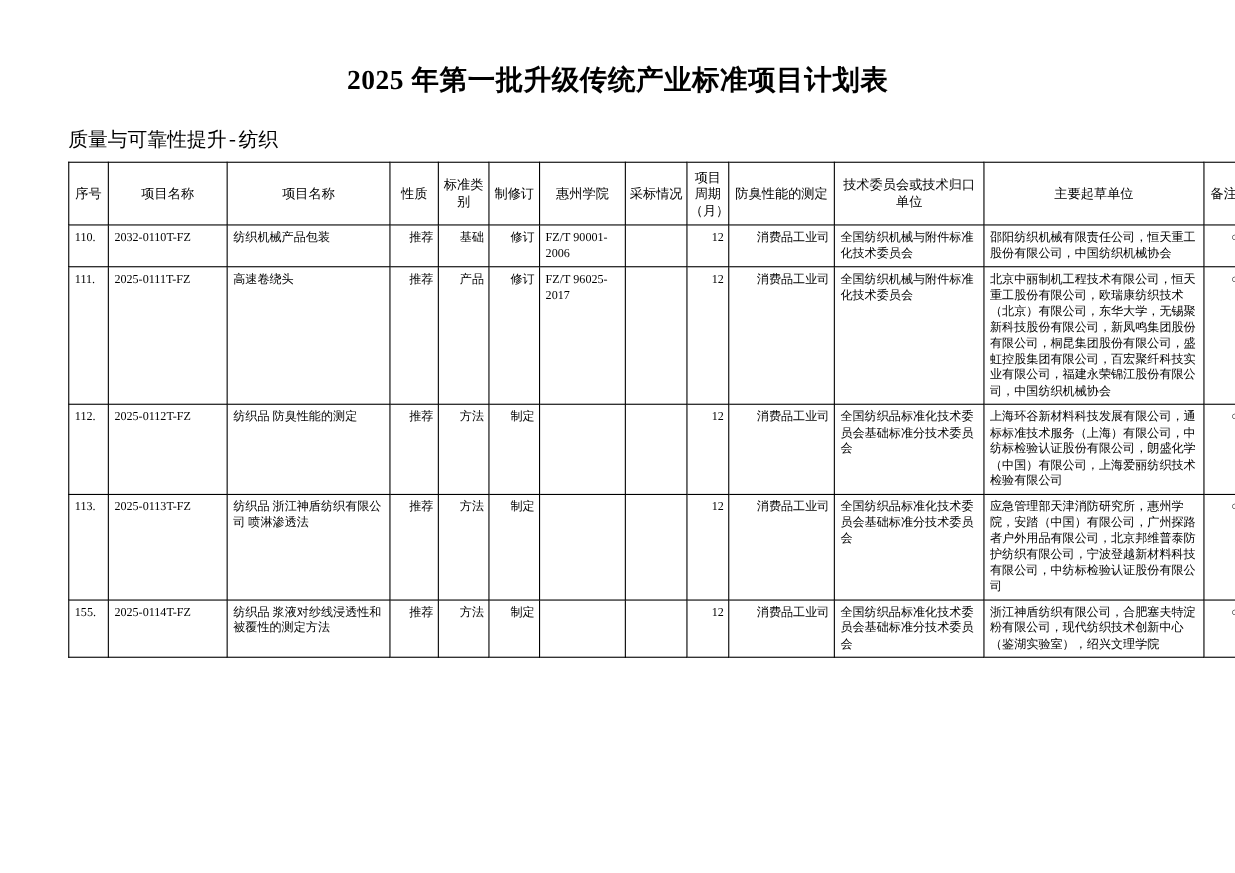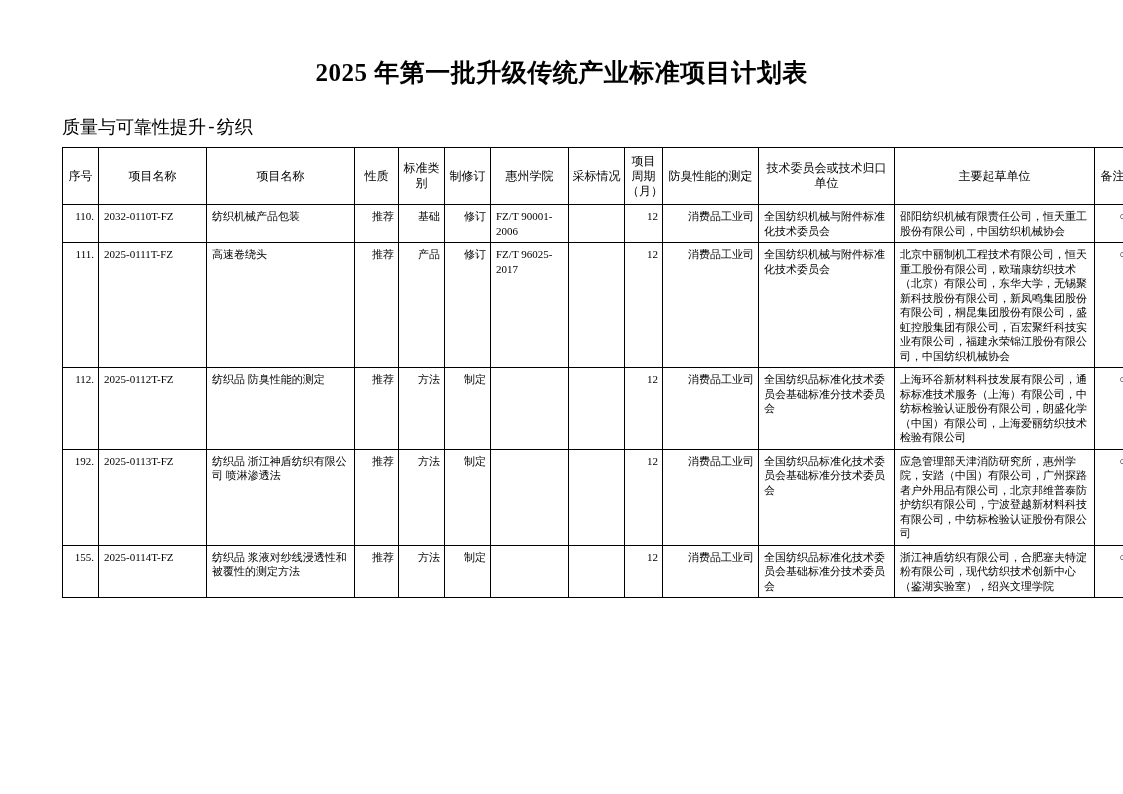--- a/index.html
+++ b/index.html
@@ -66,21 +66,21 @@
   .c-rev      { width: 46px; }
   .c-replace  { width: 78px; }
   .c-adopt    { width: 56px; }
   .c-period   { width: 38px; }
   .c-dept     { width: 96px; }
   .c-committee{ width: 136px; }
   .c-drafters { width: 200px; }
   .c-remark   { width: 36px; }
 
   td.center { text-align: right; }
-  td.seq { text-align: right; padding-left: 7px; }
+  td.seq { text-align: left; padding-left: 7px; }
 </style>
 </head>
 <body>
 
 <div class="page">
 
   <div class="doc-title">2025 年第一批升级传统产业标准项目计划表</div>
 
   <div class="subtitle">质量与可靠性提升-纺织</div>
 
@@ -157,21 +157,21 @@
         <td class="center">制定</td>
         <td></td>
         <td></td>
         <td class="center">12</td>
         <td class="center">消费品工业司</td>
         <td>全国纺织品标准化技术委员会基础标准分技术委员会</td>
         <td>上海环谷新材料科技发展有限公司，通标标准技术服务（上海）有限公司，中纺标检验认证股份有限公司，朗盛化学（中国）有限公司，上海爱丽纺织技术检验有限公司</td>
         <td class="center">○</td>
       </tr>
       <tr>
-        <td class="seq">192.</td>
+        <td class="seq">113.</td>
         <td>2025-0113T-FZ</td>
         <td>纺织品  浙江神盾纺织有限公司  喷淋渗透法</td>
         <td class="center">推荐</td>
         <td class="center">方法</td>
         <td class="center">制定</td>
         <td></td>
         <td></td>
         <td class="center">12</td>
         <td class="center">消费品工业司</td>
         <td>全国纺织品标准化技术委员会基础标准分技术委员会</td>

